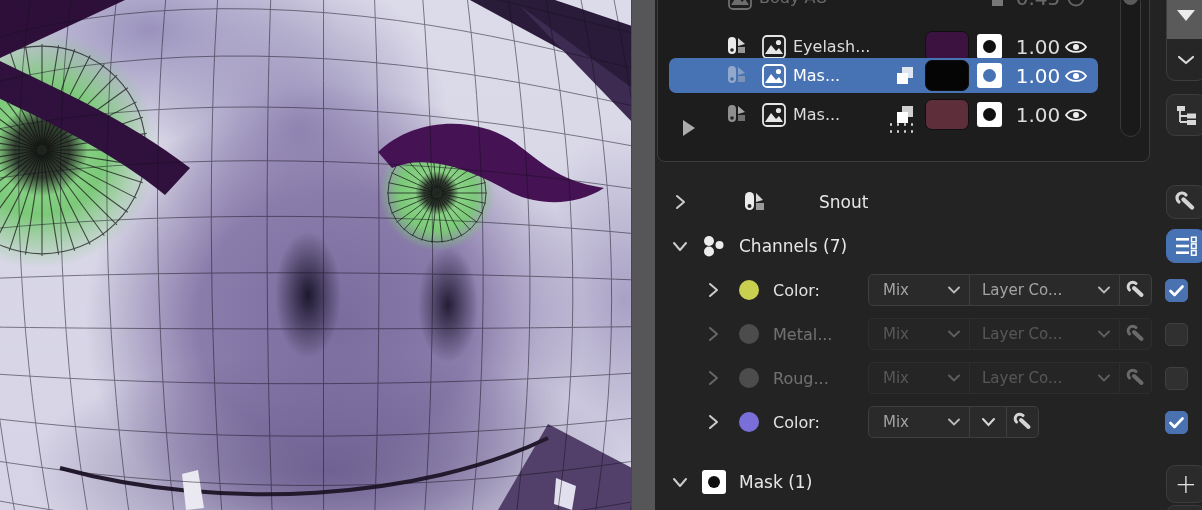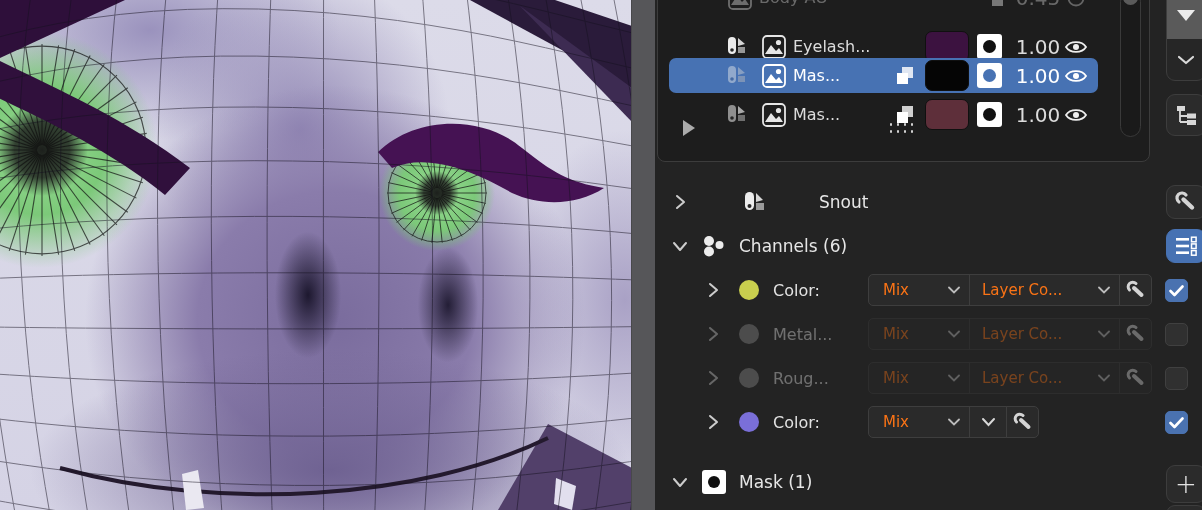--- a/index.html
+++ b/index.html
@@ -63,21 +63,21 @@
   .stubbtn{top:505px;height:20px;}
   
   .grow{position:absolute;left:2px;width:505px;height:34px;display:flex;align-items:center;font-size:17px;color:#e6e6e6;}
   .grow .arr{width:22px;margin-left:12px;display:flex;justify-content:center;}
   .grow .gic{width:30px;margin:0 10px 0 8px;display:flex;justify-content:center;}
   .chrow{position:absolute;left:2px;width:505px;height:34px;display:flex;align-items:center;font-size:16px;color:#e2e2e2;}
   .chrow .arr{width:20px;margin-left:46px;display:flex;justify-content:center;}
   .dot{width:20px;height:20px;border-radius:50%;margin:0 14px 0 16px;}
   .grp{position:absolute;left:211px;top:1px;height:32px;display:flex;}
   .segd{box-sizing:border-box;height:32px;background:#2a2a2a;border:1px solid #3e3e3e;display:flex;align-items:center;
-        font-size:15px;color:#f97316;margin-left:-1px;}
+        font-size:15px;color:#a3a3a3;margin-left:-1px;}
   .segd.first{border-radius:5px 0 0 5px;margin-left:0;}
   .segd.last{border-radius:0 5px 5px 0;}
   .seg-mix{width:102px;justify-content:space-between;padding:0 9px 0 14px;}
   .seg-val{width:151px;justify-content:space-between;padding:0 9px 0 12px;}
   .seg-num{width:113px;background:#616161;color:#f4f4f4;justify-content:center;}
   .seg-chev{width:38px;justify-content:center;}
   .seg-wr{width:33px;justify-content:center;}
   .chk{position:absolute;left:510px;width:23px;height:23px;border-radius:5px;box-sizing:border-box;
        background:#303030;border:1px solid #404040;display:flex;align-items:center;justify-content:center;}
   .chk.on{background:#4a72b0;border-color:#4a72b0;}
@@ -448,21 +448,21 @@
           <polyline points="2,2 8,9 14,2" fill="none" stroke="#cccccc" stroke-width="2" stroke-linecap="round" stroke-linejoin="round"></polyline>
         </svg>
       </span>
     <span class="gic">
       <svg width="26" height="26">
           <circle cx="8" cy="8" r="5" fill="#ececec"></circle>
           <circle cx="18.5" cy="12" r="4" fill="#ececec"></circle>
           <circle cx="8" cy="18.5" r="5" fill="#ececec"></circle>
         </svg>
       </span>
-    <span>Channels (6)</span>
+    <span>Channels (7)</span>
   </div>
   <div class="rbtn bluebtn">
     <svg width="26" height="24">
       <rect x="3" y="4" width="13" height="2.6" fill="#fff"></rect>
         <rect x="3" y="10.7" width="13" height="2.6" fill="#fff"></rect>
         <rect x="3" y="17.4" width="13" height="2.6" fill="#fff"></rect>
       <rect x="18.5" y="3.2" width="4.6" height="4.6" fill="none" stroke="#fff" stroke-width="1.5"></rect>
       <rect x="18.5" y="9.9" width="4.6" height="4.6" fill="none" stroke="#fff" stroke-width="1.5"></rect>
       <rect x="18.5" y="16.6" width="4.6" height="4.6" fill="none" stroke="#fff" stroke-width="1.5"></rect>
     </svg>

